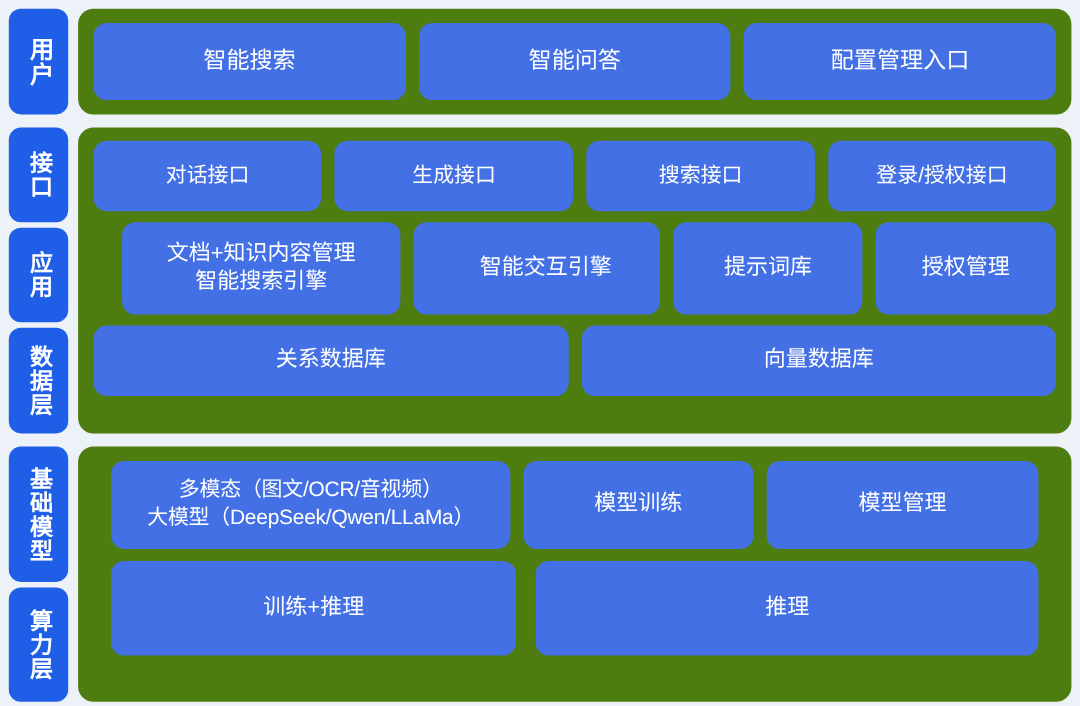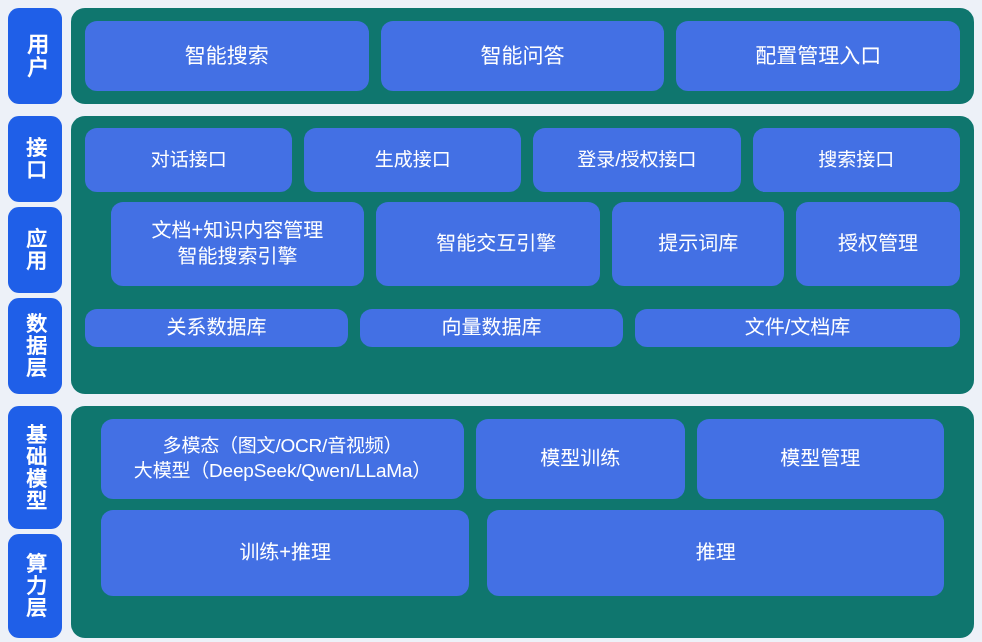--- a/index.html
+++ b/index.html
@@ -54,21 +54,21 @@
     line-height: 1.12;
     letter-spacing: 1px;
     writing-mode: vertical-rl;
     text-orientation: upright;
     padding: 6px 0;
     box-sizing: border-box;
     user-select: none;
   }
 
   .panel {
-    background: #0f766e;
+    background: #4d7c0f;
     border-radius: 14px;
     flex: 1 1 auto;
     box-sizing: border-box;
     padding: 12px 14px;
     display: flex;
     flex-direction: column;
     gap: 10px;
   }
 
   .row {
@@ -104,21 +104,21 @@
 
   
   .band-mid { height: 278px; }
   .band-mid .label-col { height: 278px; }
   .band-mid .side-label.l-interface { flex: 0 0 86px; }
   .band-mid .side-label.l-app       { flex: 0 0 86px; }
   .band-mid .side-label.l-data      { flex: 1 1 auto; }
   .band-mid .panel { padding: 12px 14px; gap: 10px; }
   .band-mid .row-api  { flex: 0 0 64px; }
   .band-mid .row-app  { flex: 0 0 84px; }
-  .band-mid .row-data { flex: 0 0 64px; align-items: center; }
+  .band-mid .row-data { flex: 0 0 64px; }
   .band-mid .row-api .box { font-size: 19px; }
 
   
   .band-base { height: 232px; }
   .band-base .label-col { height: 232px; }
   .band-base .side-label.l-model { flex: 0 0 123px; }
   .band-base .side-label.l-power { flex: 1 1 auto; }
   .band-base .panel { padding: 13px 30px; gap: 11px; }
   .band-base .row-model { flex: 0 0 80px; }
   .band-base .row-power { flex: 0 0 86px; gap: 18px; }
@@ -161,36 +161,35 @@
       <div class="side-label l-interface">接口</div>
       <div class="side-label l-app">应用</div>
       <div class="side-label l-data">数据层</div>
     </div>
 
     <div class="panel">
 
       <div class="row row-api">
         <div class="box f-1">对话接口</div>
         <div class="box f-105">生成接口</div>
+        <div class="box f-1">搜索接口</div>
         <div class="box f-1">登录/授权接口</div>
-        <div class="box f-1">搜索接口</div>
       </div>
 
       <div class="row row-app">
         <div class="box f-16">文档+知识内容管理
 智能搜索引擎</div>
         <div class="box f-13">智能交互引擎</div>
         <div class="box f-105">提示词库</div>
         <div class="box f-1">授权管理</div>
       </div>
 
       <div class="row row-data">
         <div class="box f-1">关系数据库</div>
         <div class="box f-1">向量数据库</div>
-        <div class="box f-125">文件/文档库</div>
       </div>
 
     </div>
   </div>
 
   <div class="band band-base">
     <div class="label-col">
       <div class="side-label l-model">基础模型</div>
       <div class="side-label l-power">算力层</div>
     </div>

